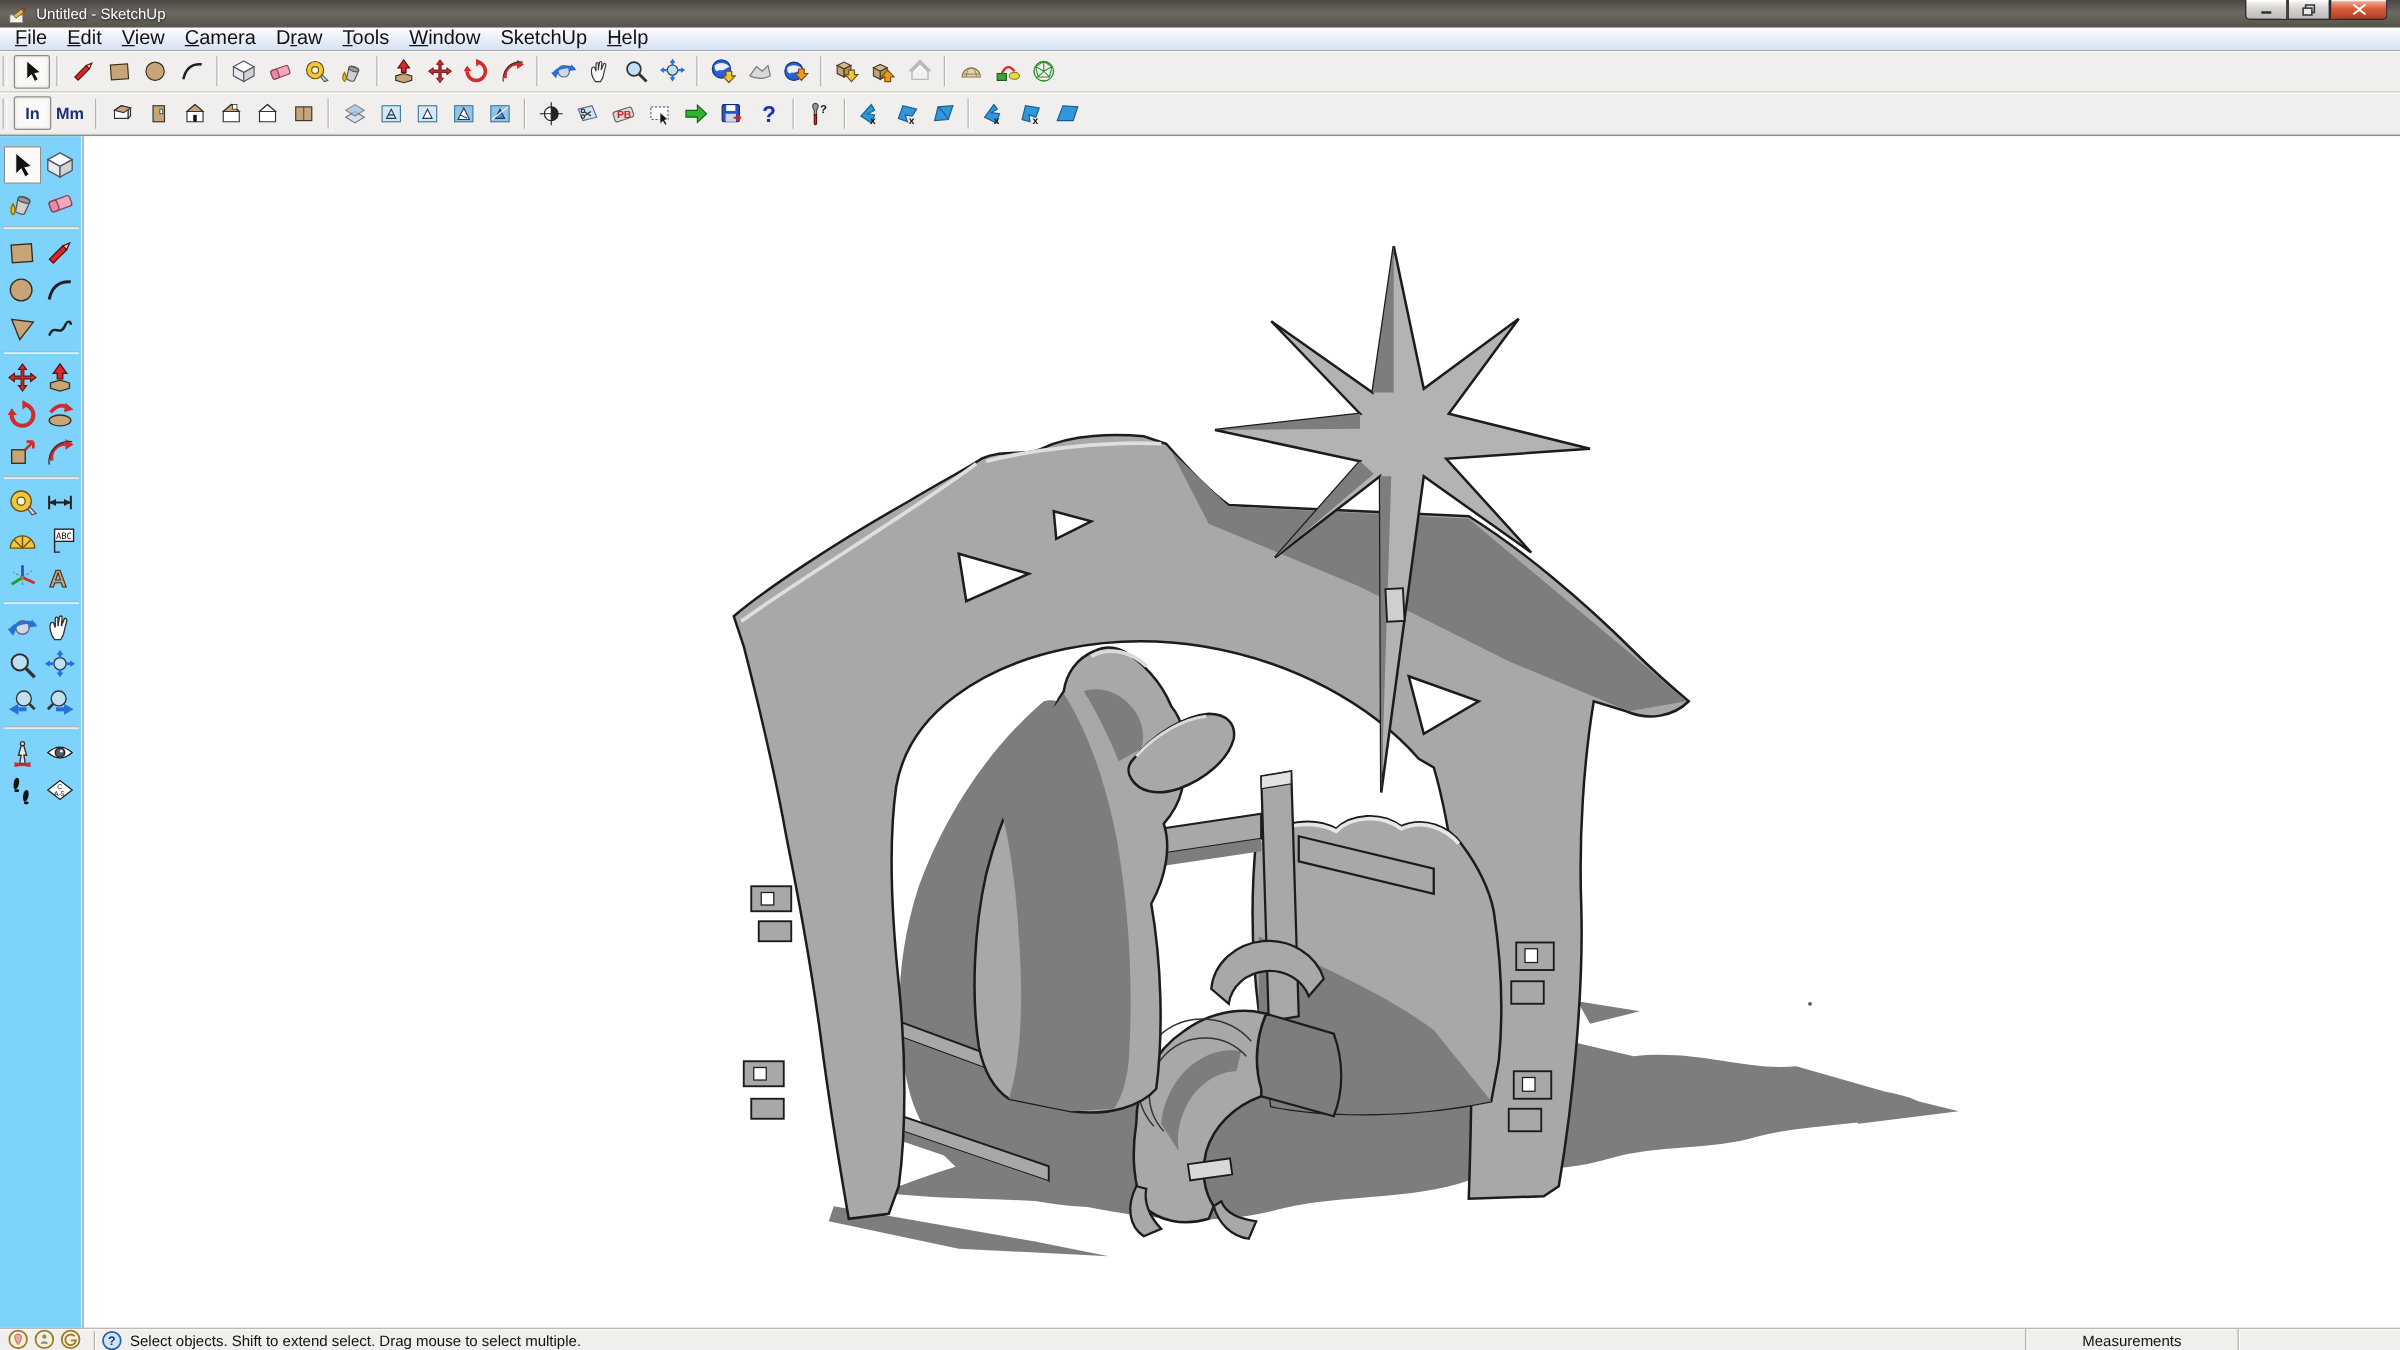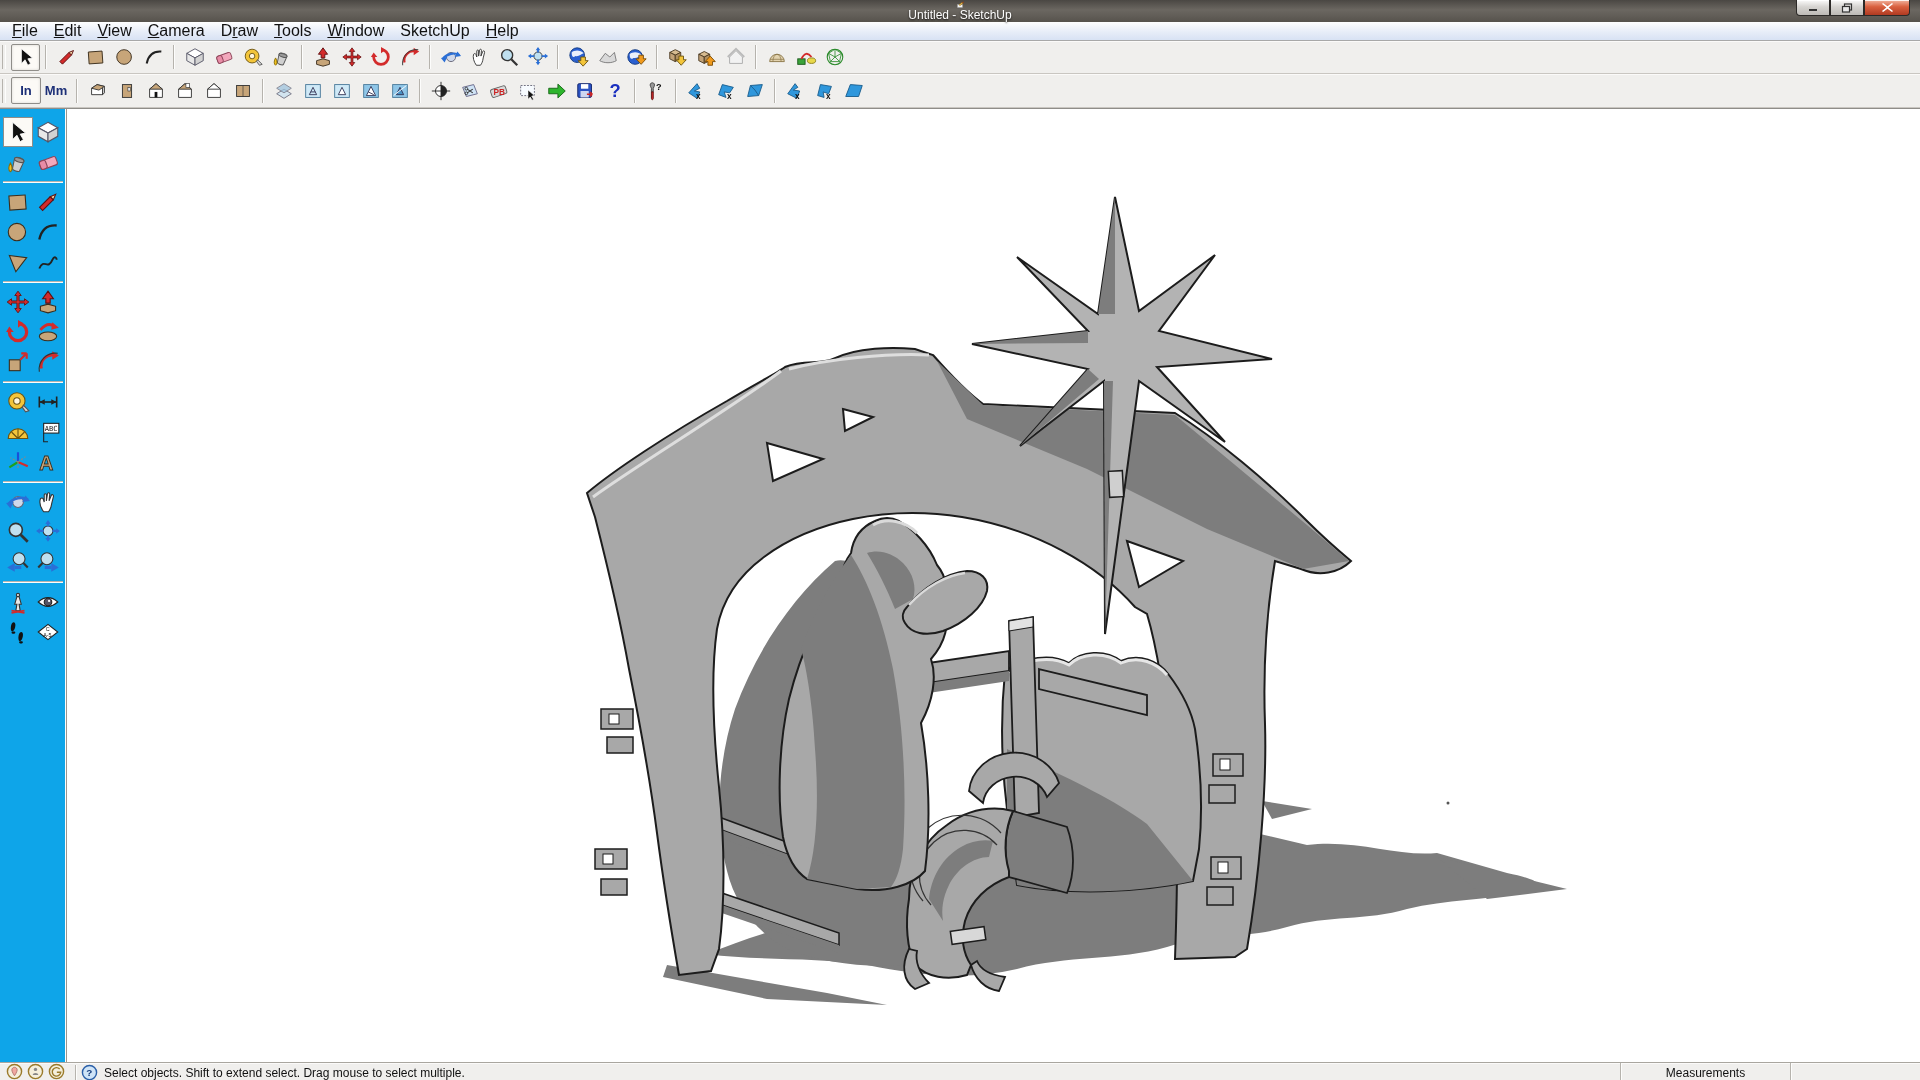--- a/index.html
+++ b/index.html
@@ -1,21 +1,21 @@
 <!DOCTYPE html>
 <html><head>
 <meta charset="utf-8">
 <style>
   * { margin:0; padding:0; box-sizing:border-box; }
   html,body { width:1920px; height:1080px; overflow:hidden;
     font-family:"Liberation Sans", sans-serif; background:#f0efed; }
 
   
   .titlebar { height:22px; background:linear-gradient(#4a4743,#6b6761 45%,#57534d);
-    display:flex; align-items:center; position:relative;flex-direction:column; }
+    display:flex; align-items:center; position:relative; }
   .titlebar .appicon { width:16px; height:16px; margin:0 6px 0 7px; }
   .titlebar .title { color:#fff; font-size:12px; text-shadow:0 1px 2px rgba(0,0,0,.8); }
   .winbtns { position:absolute; right:10px; top:0; display:flex; }
   .winbtn { width:34px; height:16px; border:1px solid #2c2a28; border-top:none;
     display:flex; align-items:center; justify-content:center;
     background:linear-gradient(#fbfbfb,#d6d4d1 45%,#bdbab6);
     box-shadow:inset 0 1px 0 rgba(255,255,255,.85); cursor:default; }
   .winbtn:first-child { border-radius:0 0 0 4px; }
   .winbtn.close { border-radius:0 0 4px 0; width:46px;
     background:linear-gradient(#f2b5a0,#d9603f 45%,#b03a22); }
@@ -38,21 +38,21 @@
     border-left:1px solid #b6b3ad; border-right:1px solid #fdfdfc; }
   .tbtn { width:29px; height:27px; display:flex; align-items:center; justify-content:center;
     border:1px solid transparent; border-radius:2px; cursor:default; }
   .tbtn.pressed { background:#fcfaf6; border:1px solid #8f8d89;
     box-shadow:inset 0 0 3px rgba(0,0,0,.15); }
   .tbtn.textbtn { width:30px; font-size:13px; font-weight:bold; color:#1c2f77; }
   .tbtn svg { display:block; }
 
   
   .main { display:flex; height:954px; border-top:1px solid #8f8d89; }
-  .palette { width:67px; background:#0ea5e9; border-right:1px solid #9a978f;
+  .palette { width:67px; background:#7dd3fc; border-right:1px solid #9a978f;
     box-shadow:inset -1px 0 0 #fdfdfc; padding-top:8px; }
   .palrow { display:flex; justify-content:center; }
   .palbtn { width:30px; height:30px; display:flex; align-items:center; justify-content:center;
     border:1px solid transparent; cursor:default; }
   .palbtn.pressed { background:#fcfaf6; border:1px solid #8f8d89; }
   .palsep { height:0; border-top:1px solid #b6b3ad; border-bottom:1px solid #fdfdfc;
     margin:4px 3px; }
   .canvas { flex:1; background:#ffffff; position:relative; }
   .canvas svg.model { position:absolute; left:0; top:0; }
 

